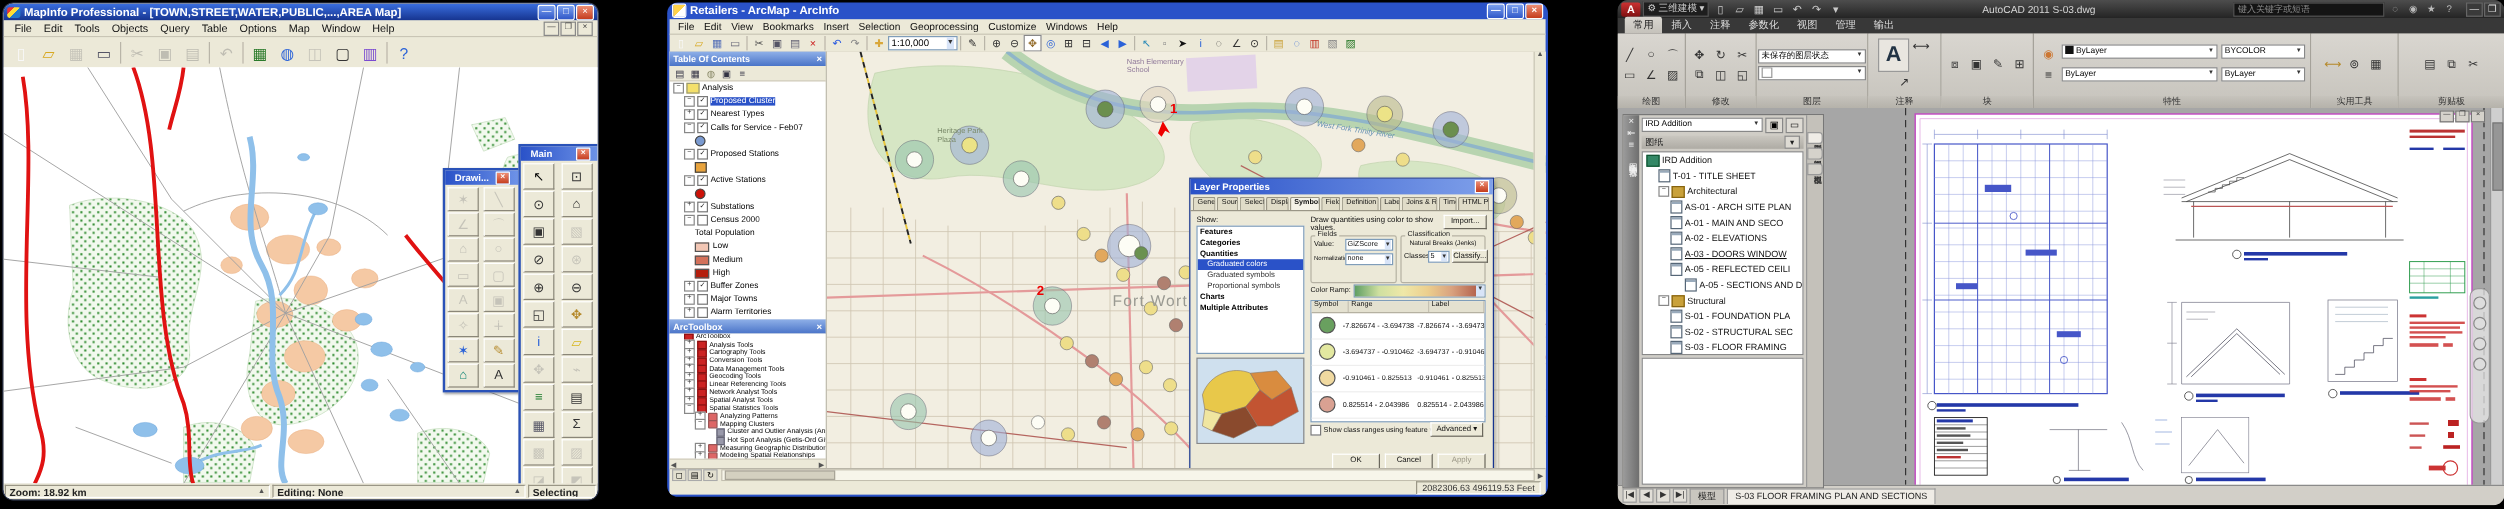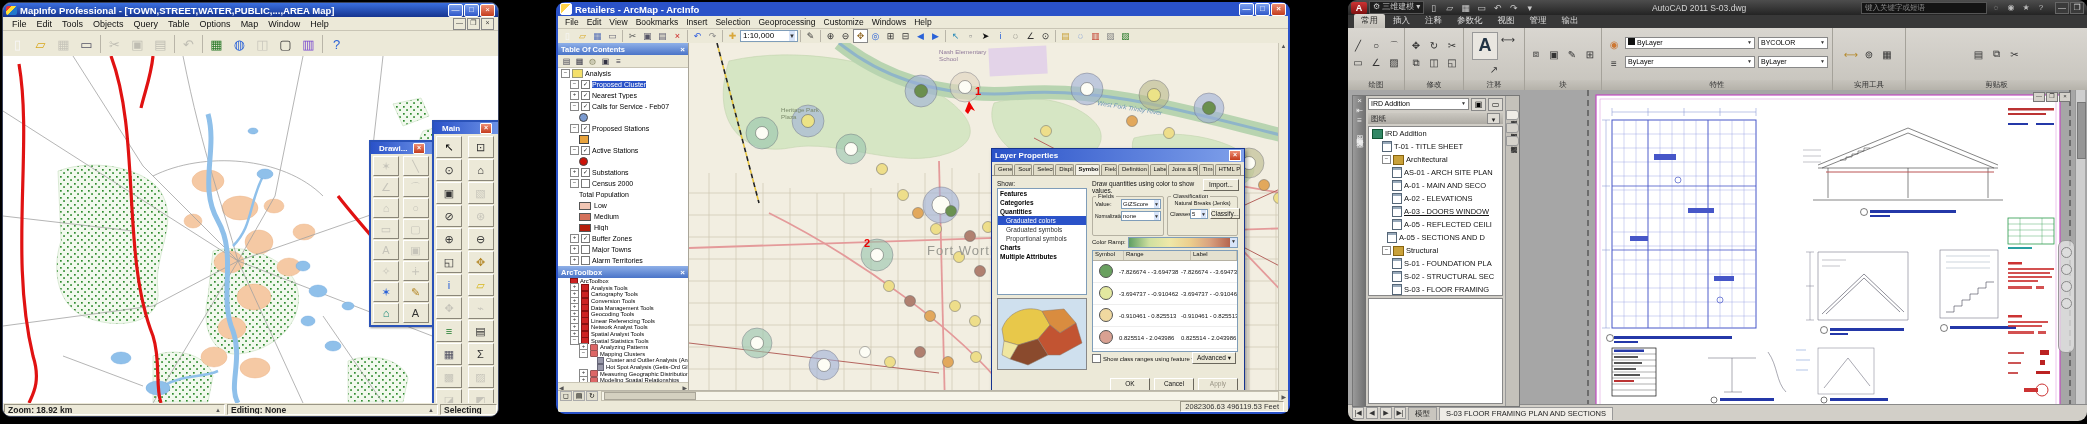--- a/index.html
+++ b/index.html
@@ -1192,20 +1192,33 @@
           </div>
         <div class="ticn">
             <span class="g">◫</span>
           </div>
         <div class="ticn">
             <span class="g">◱</span>
           </div>
       </div>
       <div class="plab">修改</div>
     </div>
+    <div class="rpanel" style="width:92px;">
+      <div class="pbody" style="flex-direction:column;flex-wrap:nowrap;">
+        <div class="acombo" style="width:84px;">
+          <span>未保存的图层状态</span>
+            <span class="carr">▼</span>
+          </div>
+        <div class="acombo" style="width:84px;">
+          <span style="width:7px;height:7px;background:#fff;border:1px solid #999;display:inline-block;margin-right:2px;"></span>
+            <span class="carr">▼</span>
+          </div>
+      </div>
+      <div class="plab">图层</div>
+    </div>
     <div class="rpanel" style="width:60px;">
       <div class="pbody">
         <div class="bigA">A</div>
         <div class="ticn">
             <span class="g">⟷</span>
           </div>
         <div class="ticn">
             <span class="g">↗</span>
           </div>
       </div>
@@ -1489,21 +1502,21 @@
             <span class="lbl">A-02 - ELEVATIONS</span>
           </div>
           <div class="trow" style="padding-left: 23px; text-decoration: underline;">
             <span class="sheet-ic"></span>
             <span class="lbl">A-03 - DOORS WINDOW</span>
           </div>
           <div class="trow" style="padding-left: 23px;">
             <span class="sheet-ic"></span>
             <span class="lbl">A-05 - REFLECTED CEILI</span>
           </div>
-          <div class="trow" style="padding-left: 18px;">
+          <div class="trow" style="padding-left: 35px;">
             <span class="sheet-ic"></span>
             <span class="lbl">A-05 - SECTIONS AND D</span>
           </div>
           <div class="trow" style="padding-left: 13px;">
             <span class="exp">−</span>
             <span class="grp-ic"></span>
             <span class="lbl">Structural</span>
           </div>
           <div class="trow" style="padding-left: 23px;">
             <span class="sheet-ic"></span>

